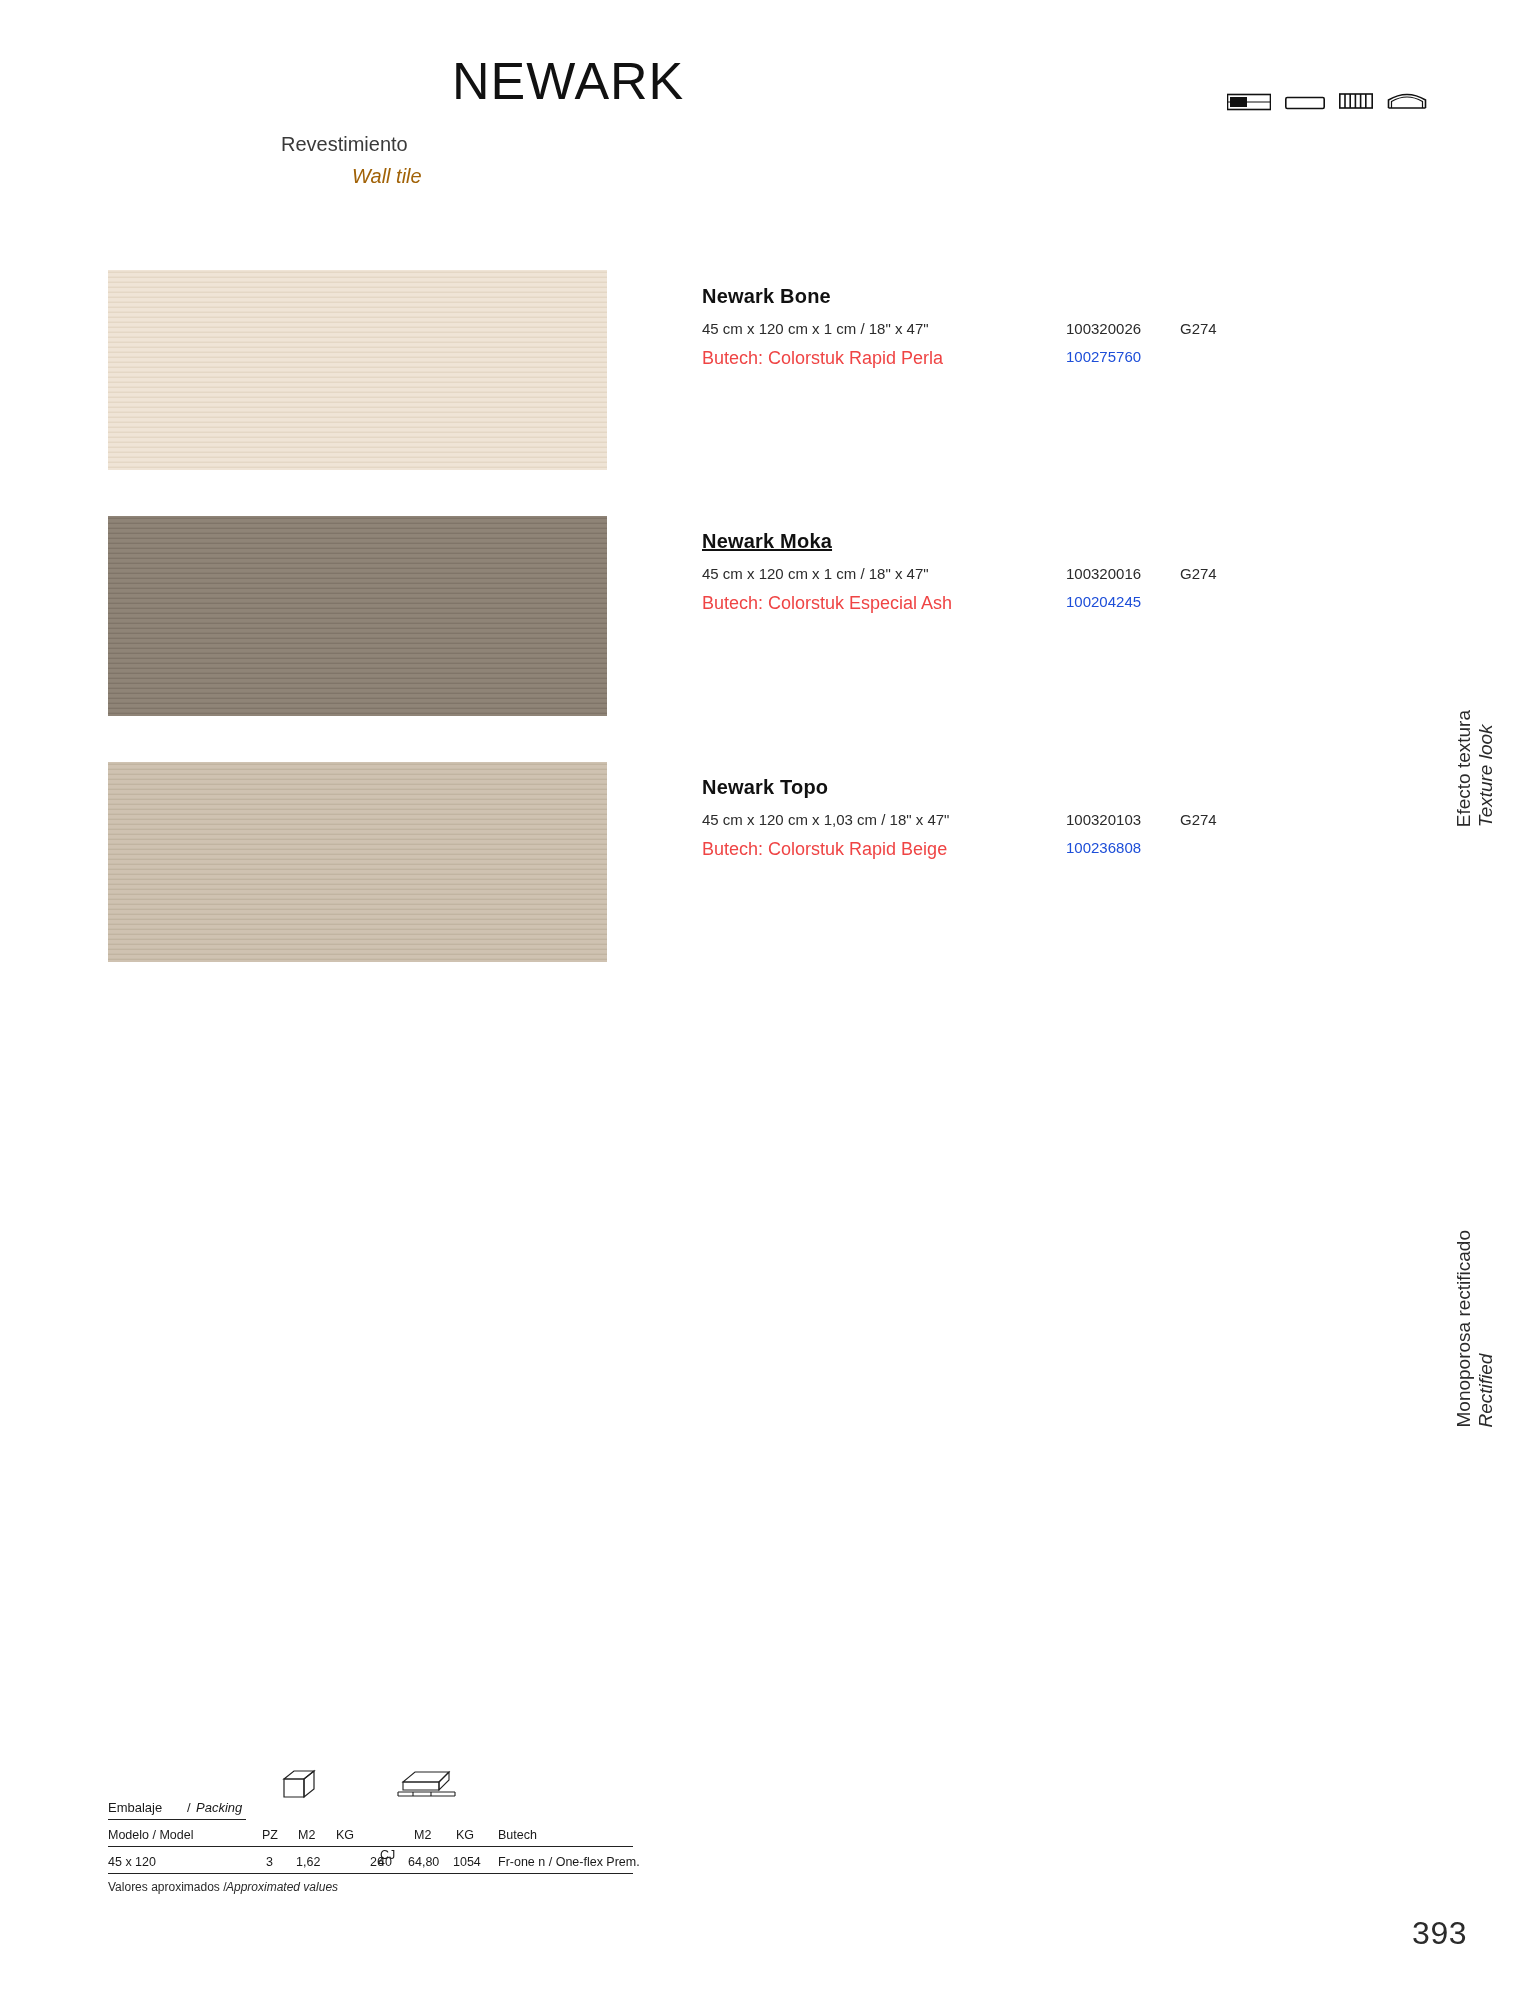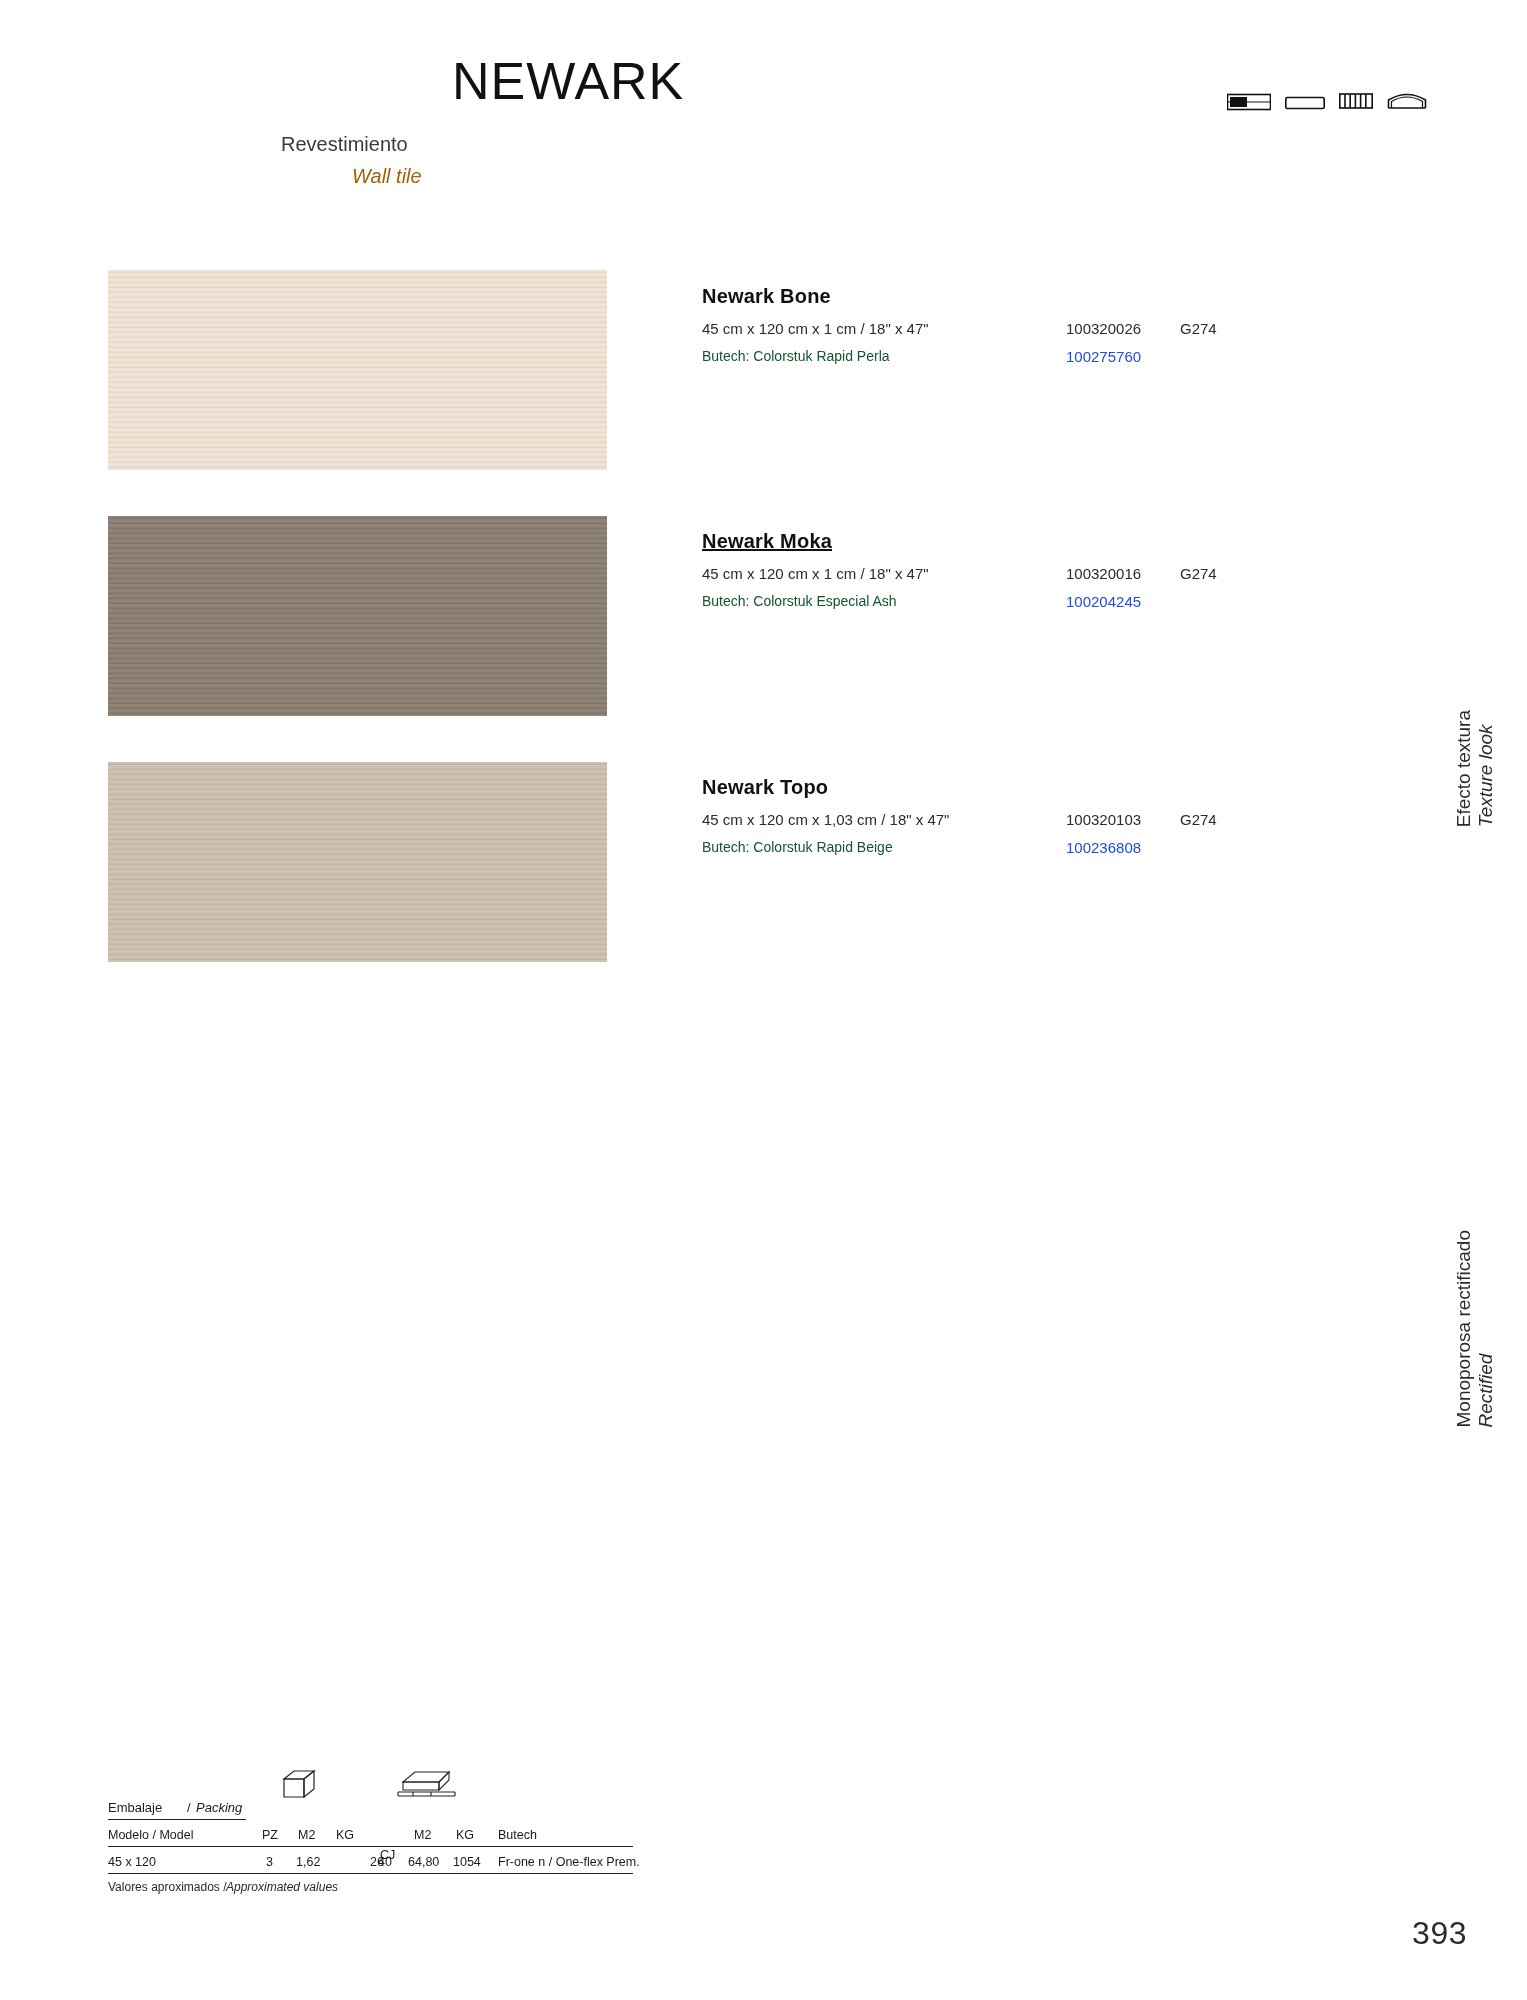--- a/index.html
+++ b/index.html
@@ -83,22 +83,22 @@
   }
   .prod-size {
     position: absolute;
     left: 702px;
     font-size: 15px;
     color: #2b2b2b;
   }
   .prod-butech {
     position: absolute;
     left: 702px;
-    font-size: 14px;
-    color: #14532d;
+    font-size: 18px;
+    color: #ef4444;
   }
   .code-main {
     position: absolute;
     left: 1066px;
     font-size: 15px;
     color: #2b2b2b;
   }
   .code-g {
     position: absolute;
     left: 1180px;

